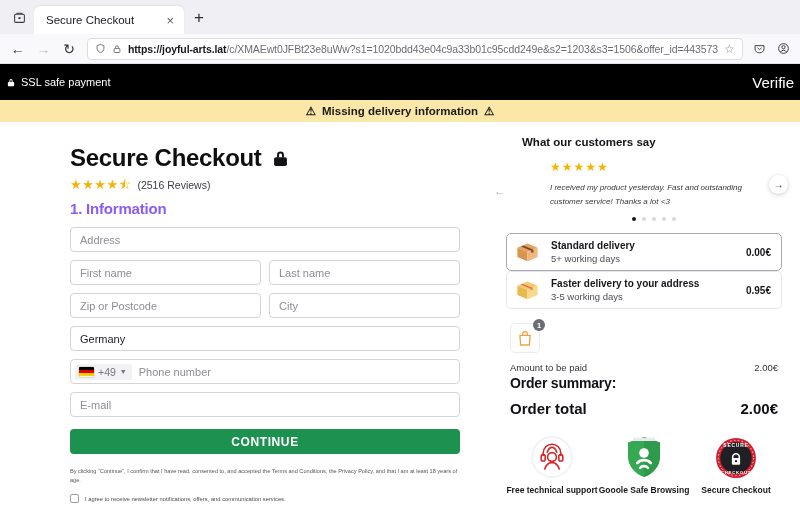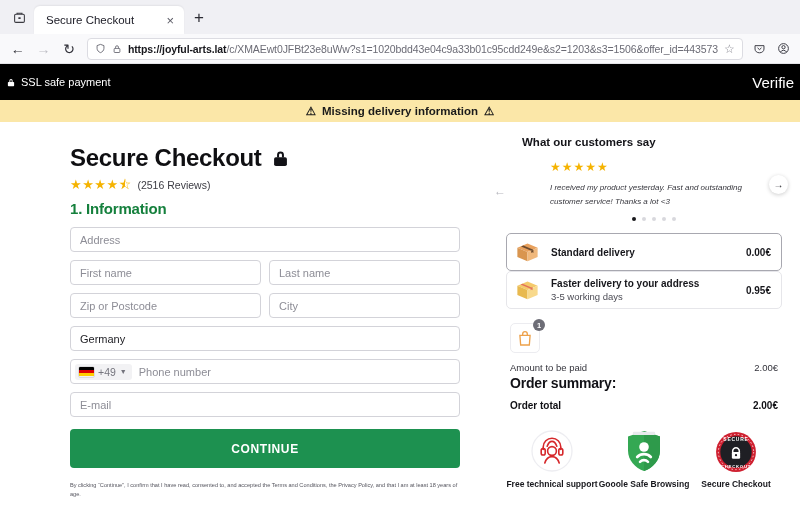--- a/index.html
+++ b/index.html
@@ -88,21 +88,21 @@
   
   .left { width: 492px; padding: 22px 32px 0 70px; }
   h1.title {
     font-size: 24px; font-weight: 800; color:#0f0f12;
     display:flex; align-items:center; gap:9px; letter-spacing:-.3px;
   }
   .rating { display:flex; align-items:center; gap:6px; margin-top: 6px; }
   .stars { color:#f5b301; font-size: 13px; letter-spacing: .5px; line-height:1; }
   .reviews { font-size: 10.5px; color:#3c3c44; }
   h2.step {
-    font-size: 15px; font-weight: 800; color:#15803d;
+    font-size: 15px; font-weight: 800; color:#8b5cf6;
     margin-top: 9px; letter-spacing:-.2px;
   }
 
   .form { margin-top: 10px; }
   .row { display:flex; gap: 8px; margin-bottom: 8px; }
   .fld {
     height: 25px; border: 1px solid #d3d3d9; border-radius: 4px;
     background:#fff; display:flex; align-items:center; padding: 0 9px;
     font-size: 11px; color:#8d8d96; flex:1;
   }
@@ -116,21 +116,21 @@
   .flag {
     width: 15px; height: 10px; border-radius:1px; overflow:hidden;
     display:flex; flex-direction:column; box-shadow: 0 0 0 .5px rgba(0,0,0,.18);
   }
   .flag i { display:block; height: 33.34%; width:100%; }
   .flag .b { background:#000; } .flag .r { background:#dd0000; } .flag .y { background:#ffce00; }
   .cc-num { font-size: 10.5px; color:#74747d; }
   .caret { font-size: 7px; color:#74747d; }
 
   .continue {
-    width: 100%; height: 39px; background:#1d9150; color:#fff;
+    width: 100%; height: 25px; background:#1d9150; color:#fff;
     border: 0; border-radius: 4px; font-size: 12px; font-weight: 700;
     letter-spacing: .6px; cursor: pointer; margin-top: 4px;
     font-family: "Liberation Sans", sans-serif;
   }
   .legal {
     font-size: 5.6px; color:#55555e; line-height: 1.65; margin-top: 13px;
   }
   .newsletter {
     display:flex; align-items:center; gap:6px; margin-top: 9px;
   }
@@ -186,21 +186,21 @@
   .badge {
     position:absolute; top:-4px; right:-5px;
     width: 12px; height:12px; border-radius:50%; background:#6d6d76;
     color:#fff; font-size: 7.5px; font-weight:700;
     display:flex; align-items:center; justify-content:center;
   }
   .sum-row { display:flex; justify-content:space-between; align-items:baseline; margin-top: 9px; }
   .sum-lbl { font-size: 9.5px; color:#33333b; }
   .sum-val { font-size: 9.5px; color:#33333b; }
   .sum-title { font-size: 14px; font-weight: 700; color:#111116; margin-top: 2px; letter-spacing:-.2px;}
-  .sum-row.total .sum-lbl, .sum-row.total .sum-val { font-weight: 800; color:#101015; font-size:10px; }
+  .sum-row.total .sum-lbl, .sum-row.total .sum-val { font-weight: 800; color:#101015; font-size:15px; }
 
   .badges {
     display:flex; justify-content:space-around; align-items:flex-end;
     margin-top: 16px; padding: 0 6px;
   }
   .badge-item { display:flex; flex-direction:column; align-items:center; gap:4px; width: 95px;}
   .badge-label { font-size: 8.5px; font-weight: 800; color:#18181d; text-align:center; white-space:nowrap; }
 </style>
 </head>
 <body>
@@ -358,20 +358,21 @@
           <div class="ship-opt sel">
             <svg class="box-ico" viewBox="0 0 32 28">
               <path d="M4 9l12-5 12 5-12 5z" fill="#e8a05c"></path>
               <path d="M4 9v11l12 5V14z" fill="#d9954f"></path>
               <path d="M16 14v11l12-5V9z" fill="#f0b87c"></path>
               <path d="M11 6.3l12 5-2.6 1.1-12-5z" fill="#6b4a2f"></path>
               <path d="M20.4 12.4L23 11.3v4l-1.3-.9-1.3.9z" fill="#6b4a2f"></path>
             </svg>
             <div class="ship-txt">
               <div class="ship-name">Standard delivery</div>
+              <div class="ship-eta">5+ working days</div>
             </div>
             <div class="ship-price">0.00€</div>
           </div>
           <div class="ship-opt">
             <svg class="box-ico" viewBox="0 0 32 28">
               <path d="M4 9l12-5 12 5-12 5z" fill="#f4c96a"></path>
               <path d="M4 9v11l12 5V14z" fill="#e8b94f"></path>
               <path d="M16 14v11l12-5V9z" fill="#f8d98c"></path>
               <path d="M10 6.5l12 5-2.2 1-12-5z" fill="#e2705a"></path>
               <path d="M19.8 11.5L22 10.6v3.6l-1.1-.8-1.1.8z" fill="#e2705a"></path>

